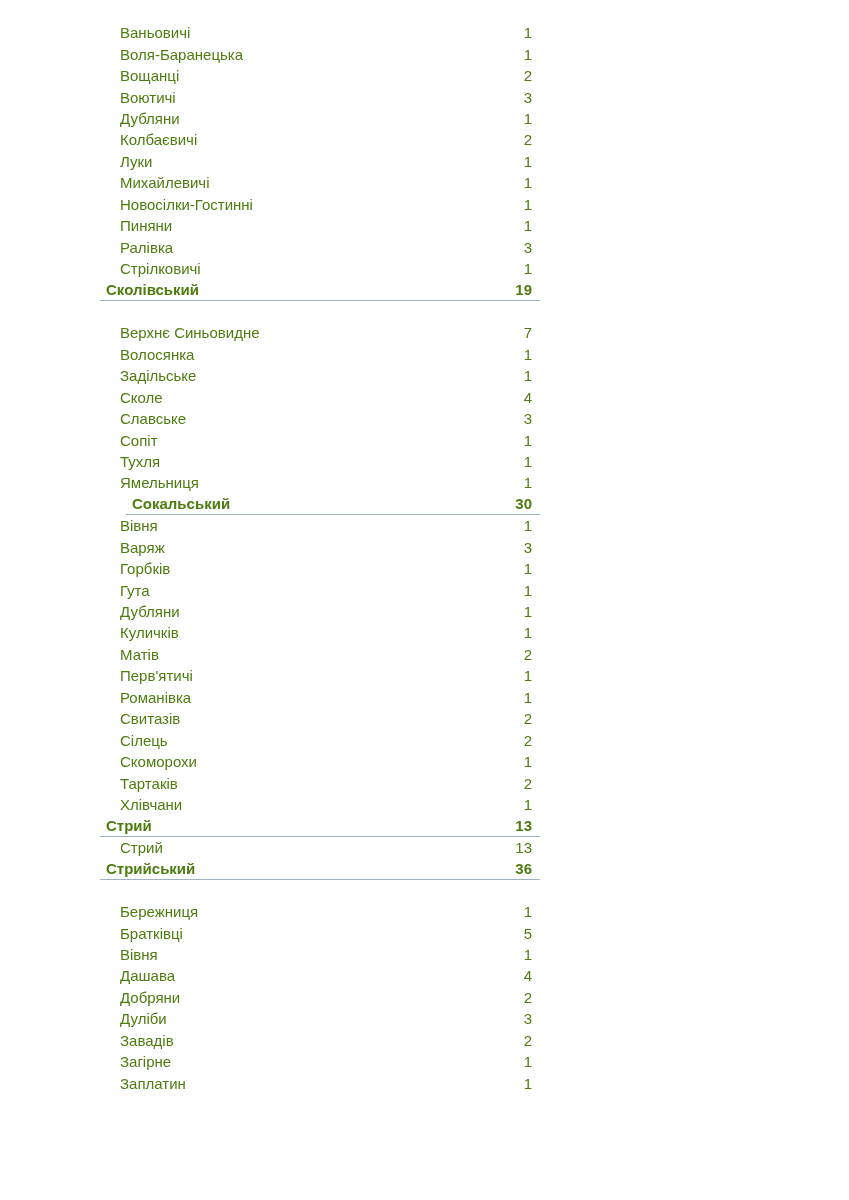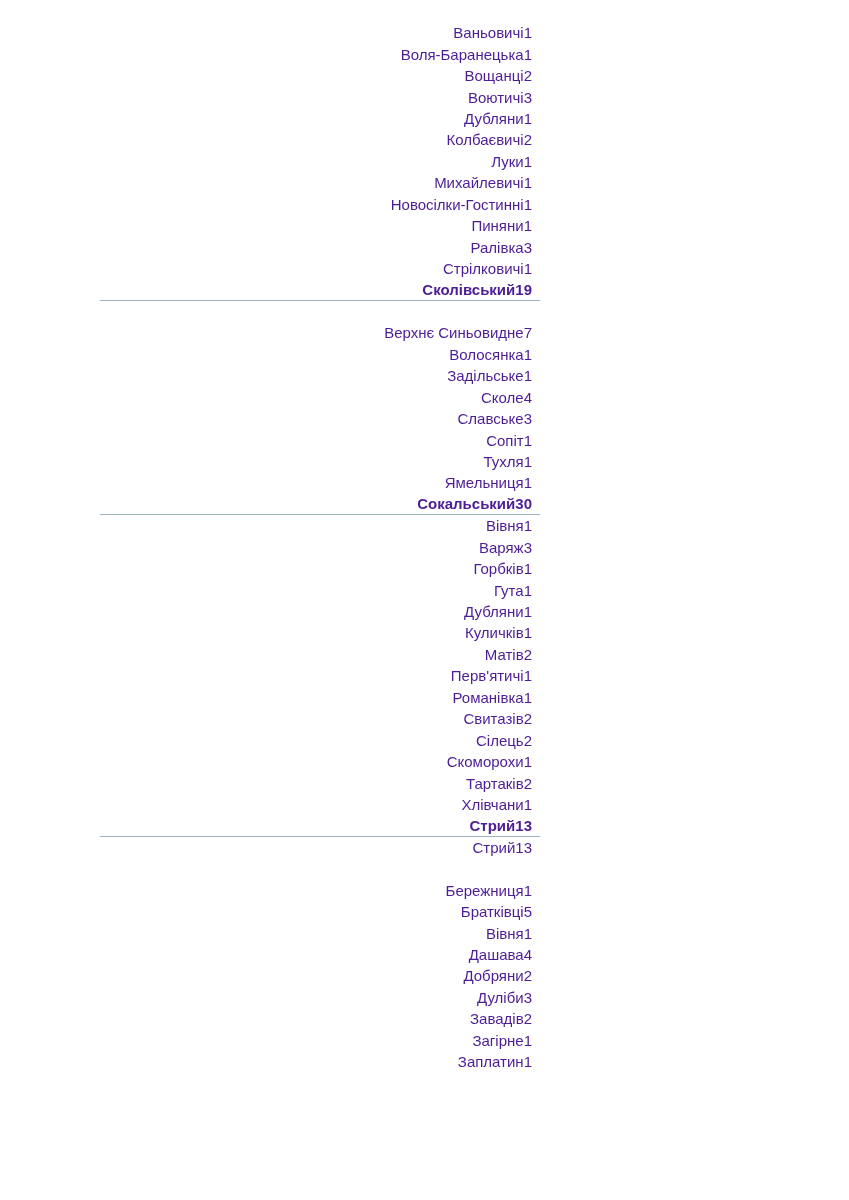--- a/index.html
+++ b/index.html
@@ -16,25 +16,25 @@
     overflow: hidden;
   }
   .table {
     position: absolute;
     left: 100px;
     top: 22px;
     width: 440px;
   }
   .row {
     display: flex;
-    justify-content: flex-end;
+    justify-content: space-between;
     align-items: center;
     height: 21.45px;
     font-size: 15px;
-    color: #4c1d95;
+    color: #4d7c0f;
     box-sizing: border-box;
   }
   .row .name {
     white-space: nowrap;
   }
   .row .num {
     padding-right: 8px;
     text-align: right;
     white-space: nowrap;
   }
@@ -134,21 +134,21 @@
         <span class="num">1</span>
       </div>
       <div class="row item">
         <span class="name">Тухля</span>
         <span class="num">1</span>
       </div>
       <div class="row item">
         <span class="name">Ямельниця</span>
         <span class="num">1</span>
       </div>
-      <div class="row header" style="border-bottom: 1px solid rgb(159, 178, 189);">
+      <div class="row header" style="border-bottom: 1px solid rgb(159, 178, 189); margin-left: 26px;">
         <span class="name">Сокальський</span>
         <span class="num">30</span>
       </div>
       <div class="row item">
         <span class="name">Вівня</span>
         <span class="num">1</span>
       </div>
       <div class="row item">
         <span class="name">Варяж</span>
         <span class="num">3</span>
@@ -201,20 +201,24 @@
         <span class="name">Хлівчани</span>
         <span class="num">1</span>
       </div>
       <div class="row header" style="border-bottom: 1px solid rgb(159, 178, 189);">
         <span class="name">Стрий</span>
         <span class="num">13</span>
       </div>
       <div class="row item">
         <span class="name">Стрий</span>
         <span class="num">13</span>
+      </div>
+      <div class="row header" style="border-bottom: 1px solid rgb(159, 178, 189);">
+        <span class="name">Стрийський</span>
+        <span class="num">36</span>
       </div>
       <div class="row spacer"></div>
       <div class="row item">
         <span class="name">Бережниця</span>
         <span class="num">1</span>
       </div>
       <div class="row item">
         <span class="name">Братківці</span>
         <span class="num">5</span>
       </div>

